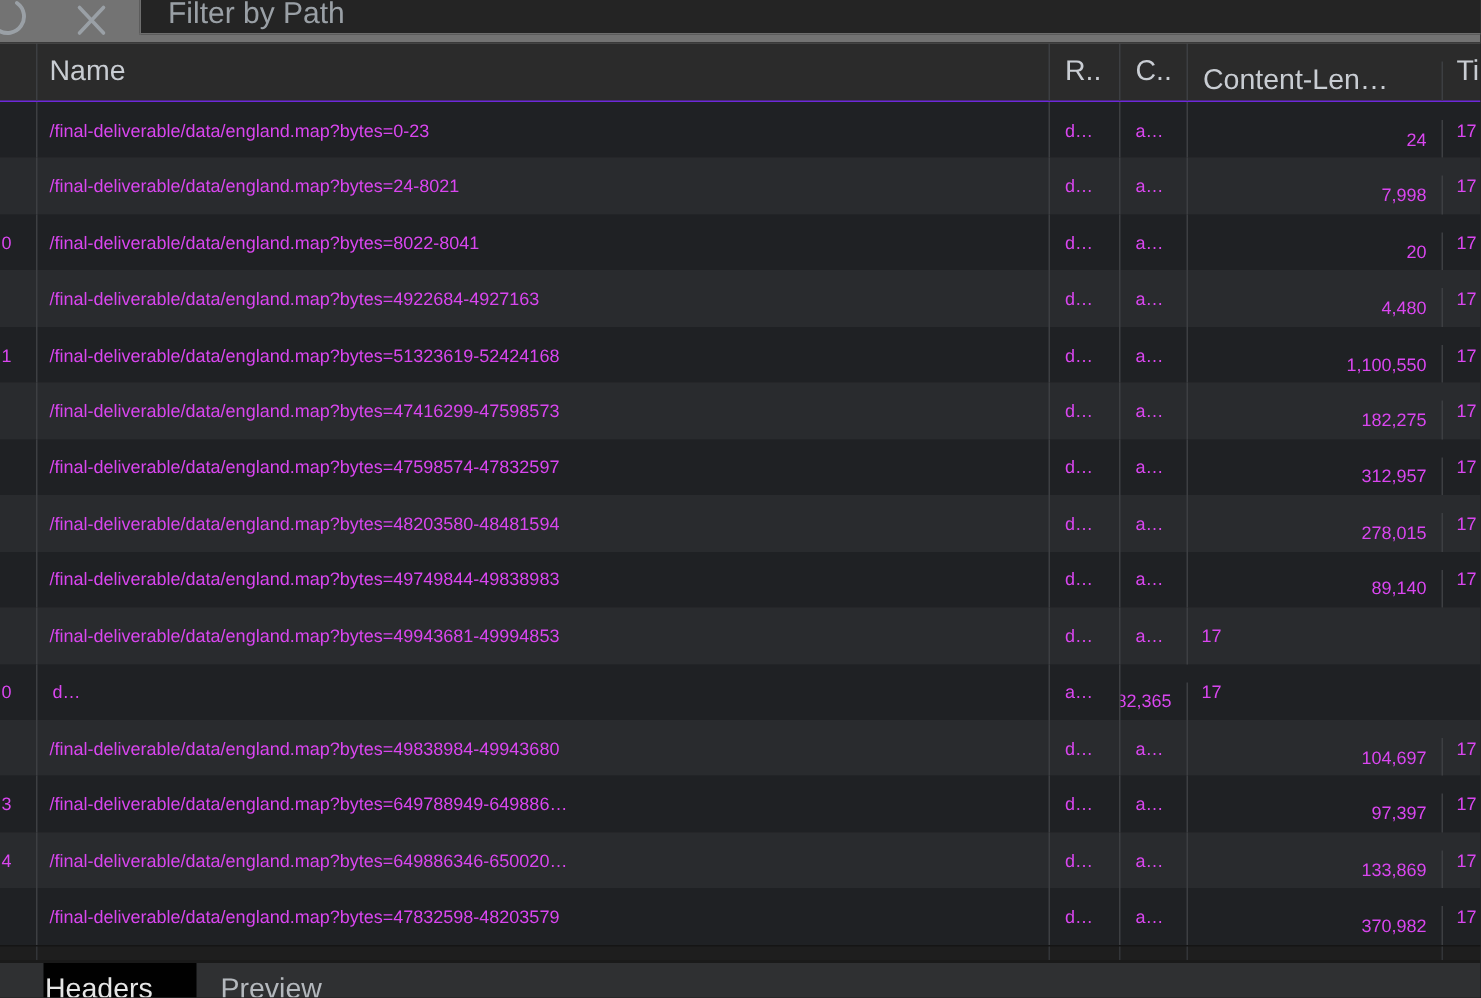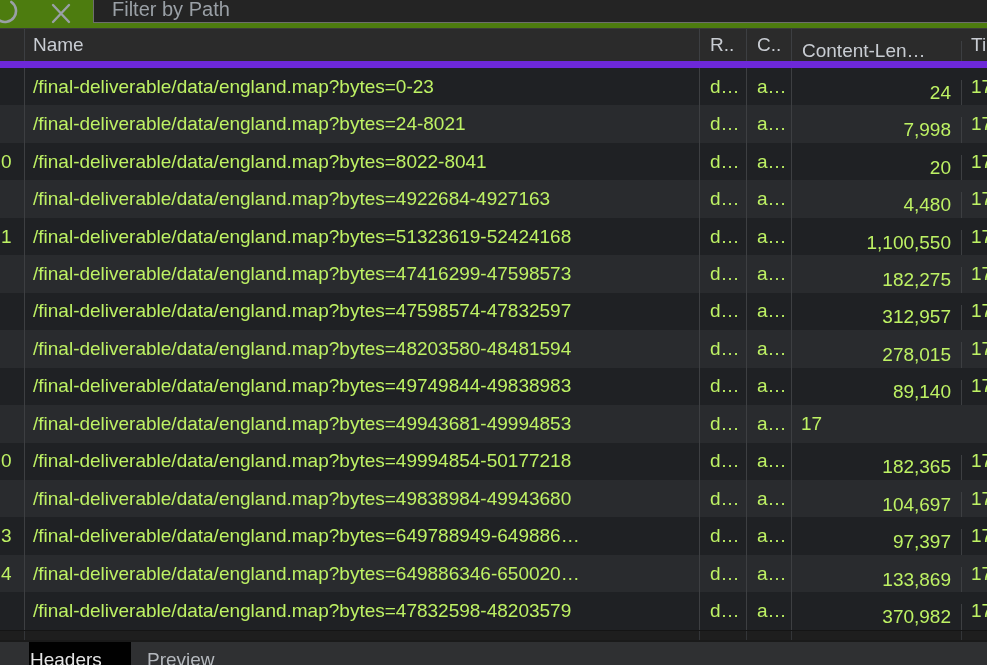--- a/index.html
+++ b/index.html
@@ -7,21 +7,21 @@
     width:987px;height:665px;overflow:hidden;
     background:#262626;
     font-family:"Liberation Sans", sans-serif;
     -webkit-font-smoothing:antialiased;
   }
   #app{width:987px;height:665px;display:flex;flex-direction:column;}
 
   
   .toolbar{
     position:relative;height:29px;flex:0 0 29px;
-    background:#4d7c0f;border-bottom:1px solid #3a3a3a;box-sizing:border-box;
+    background:#737373;border-bottom:1px solid #3a3a3a;box-sizing:border-box;
   }
   .icon-btn{position:absolute;top:0;cursor:pointer;}
   .refresh-icon{left:-7px;top:-4px;}
   .clear-icon{left:48px;top:1px;}
   .filter-wrap{
     position:absolute;left:93px;top:-2px;right:-2px;height:25px;
     border-left:1px solid #6e6e6e;border-bottom:1px solid #6e6e6e;
     box-sizing:border-box;background:#242424;
   }
   .filter-wrap input{
@@ -46,27 +46,27 @@
   .cell:last-child{border-right:none;}
   .c-name{padding-left:8px;}
   .c-r,.c-c{padding-left:10px;}
   .c-len{justify-content:flex-end;padding-right:10px;margin-top:12px;}
   .c-time{padding-left:9px;}
   .c-gutter{padding-left:1px;}
 
   
   .header-row{
     height:39px;flex:0 0 39px;background:#2b2b2b;
-    border-bottom:7px solid #6d28d9;
+    border-bottom:1px solid #6d28d9;
     color:#c9cdd3;font-size:19px;
   }
 
   
   .rows{flex:0 0 562px;height:562px;}
-  .row{height:calc(562px / 15);color:#bef264;font-size:19px;cursor:default;}
+  .row{height:calc(562px / 15);color:#d946ef;font-size:12px;cursor:default;}
   .row.odd{background:#1f2124;}
   .row.even{background:#292b2e;}
 
   
   .bottom-strip{
     height:10px;flex:0 0 10px;background:#1e1e1e;
     border-top:1px solid #151515;box-sizing:border-box;
   }
   .bottom-strip .cell{height:9px;border-right:1px solid #333538;}
 
@@ -191,21 +191,20 @@
       </div>
       <div class="grid row even">
         <div class="cell c-gutter"></div>
         <div class="cell c-name">/final-deliverable/data/england.map?bytes=49943681-49994853</div>
         <div class="cell c-r">d…</div>
         <div class="cell c-c">a…</div>
         <div class="cell c-time">17</div>
       </div>
       <div class="grid row odd">
         <div class="cell c-gutter">0</div>
-        <div class="cell c-name">/final-deliverable/data/england.map?bytes=49994854-50177218</div>
         <div class="cell c-r">d…</div>
         <div class="cell c-c">a…</div>
         <div class="cell c-len">182,365</div>
         <div class="cell c-time">17</div>
       </div>
       <div class="grid row even">
         <div class="cell c-gutter"></div>
         <div class="cell c-name">/final-deliverable/data/england.map?bytes=49838984-49943680</div>
         <div class="cell c-r">d…</div>
         <div class="cell c-c">a…</div>

